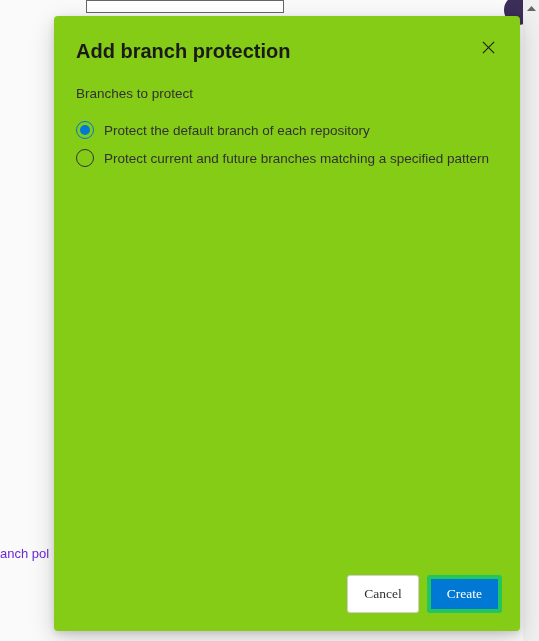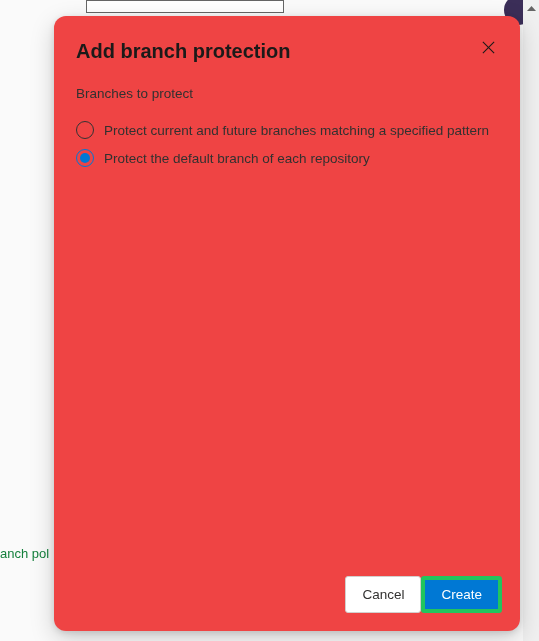--- a/index.html
+++ b/index.html
@@ -36,21 +36,21 @@
       width: 30px;
       height: 30px;
       background: #3b2e58;
       border-radius: 50%;
     }
     .backdrop-text {
       position: absolute;
       bottom: 80px;
       left: 0;
       font-size: 13px;
-      color: #15803d;
+      color: #6d28d9;
     }
     .scrollbar {
       position: absolute;
       right: 0;
       top: 0;
       width: 16px;
       height: 100%;
       background: #f0f0f0;
     }
     .scrollbar-arrow {
@@ -61,22 +61,22 @@
       justify-content: center;
       font-size: 9px;
       color: #666;
     }
     .dialog {
       position: absolute;
       left: 54px;
       top: 16px;
       width: 466px;
       height: 615px;
-      background: #ef4444;
-      border-radius: 12px;
+      background: #84cc16;
+      border-radius: 4px;
       box-shadow: 0 8px 24px rgba(0,0,0,0.18), 0 2px 6px rgba(0,0,0,0.12);
       display: flex;
       flex-direction: column;
     }
     .dialog-header {
       display: flex;
       align-items: flex-start;
       justify-content: space-between;
       padding: 22px 22px 0 22px;
     }
@@ -139,21 +139,23 @@
       border-radius: 50%;
       background: #0078d4;
     }
     .radio-label {
       font-size: 13.5px;
       color: #323130;
     }
     .dialog-footer {
       display: flex;
       justify-content: flex-end;
+      gap: 8px;
       padding: 14px 18px 18px 18px;
+      font-family: Liberation Serif, serif;
     }
     .btn {
       font-family: inherit;
       font-size: 13.5px;
       padding: 7px 16px;
       border-radius: 3px;
       cursor: pointer;
       border: 1px solid transparent;
     }
     .btn-secondary {
@@ -195,31 +197,31 @@
         </svg>
       </span>
     </button>
   </div>
 
   <div class="dialog-body">
     <div class="section-label">Branches to protect</div>
     <div class="radio-group">
 
       <label class="radio-option">
-        <span class="radio-circle"></span>
-        <span class="radio-label">Protect current and future branches matching a specified pattern</span>
-      </label>
-
-      <label class="radio-option">
         <span class="radio-circle selected">
           <span class="radio-dot"></span>
         </span>
         <span class="radio-label">Protect the default branch of each repository</span>
       </label>
 
+      <label class="radio-option">
+        <span class="radio-circle"></span>
+        <span class="radio-label">Protect current and future branches matching a specified pattern</span>
+      </label>
+
     </div>
   </div>
 
   <div class="dialog-footer">
     <button class="btn btn-secondary">Cancel</button>
     <button class="btn btn-primary">Create</button>
   </div>
 </div>
 
 </body></html>

